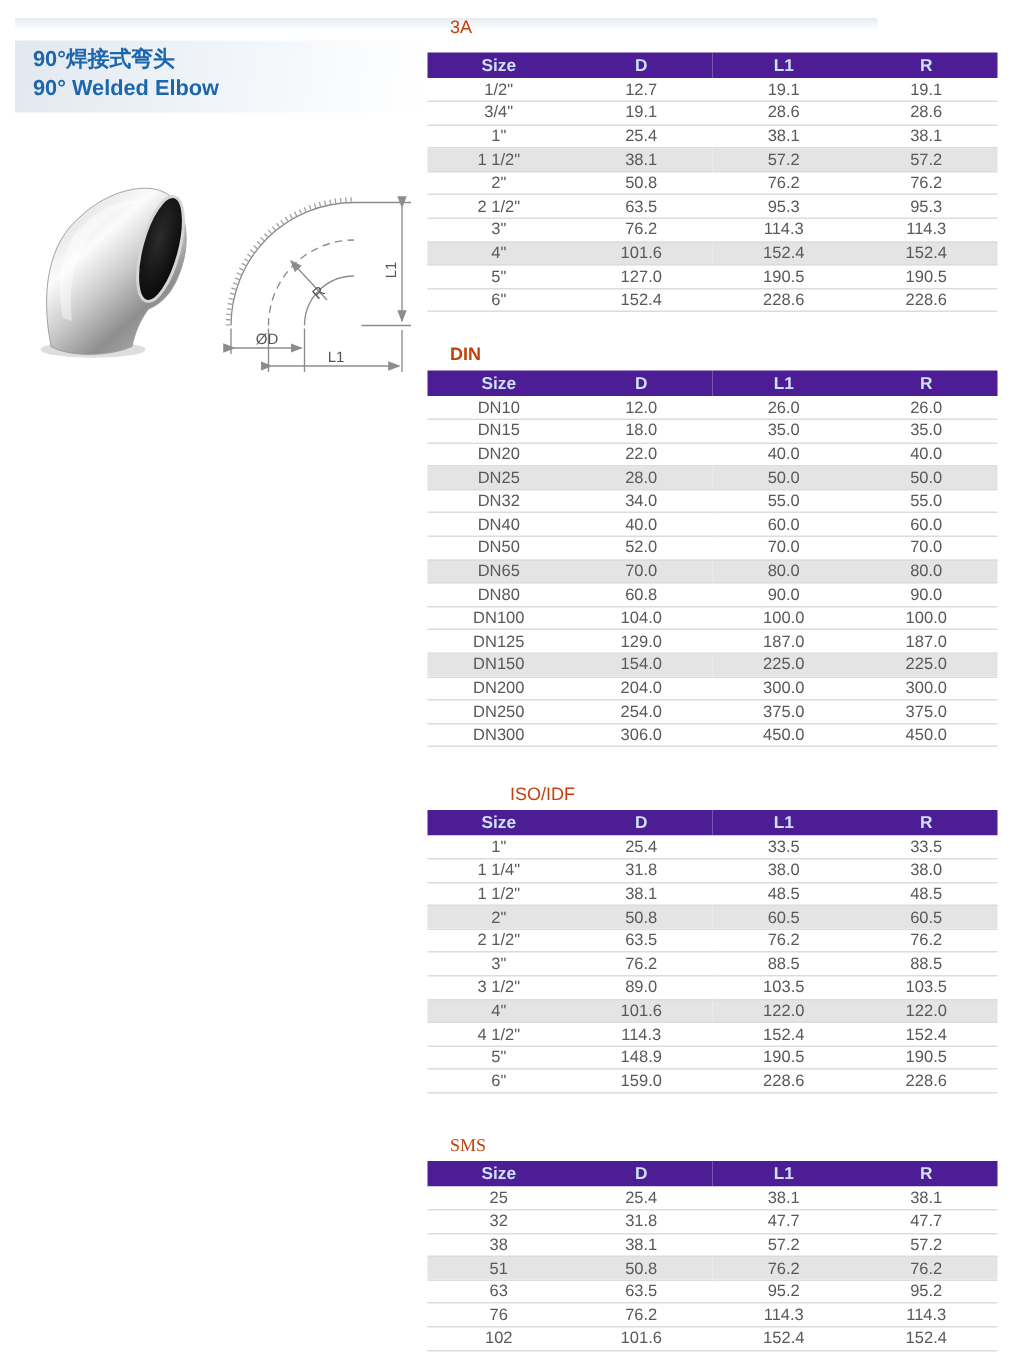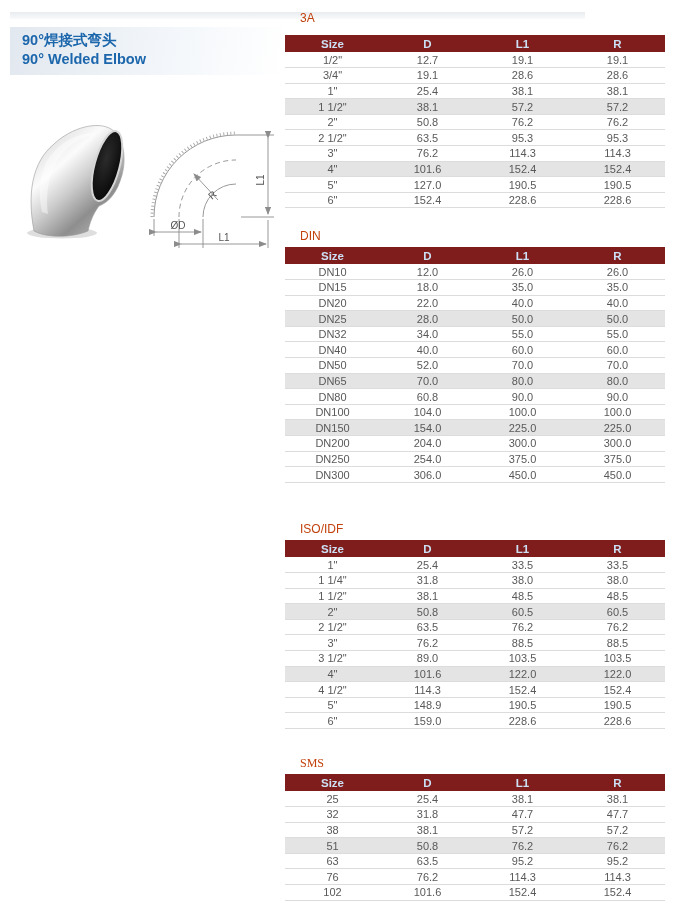--- a/index.html
+++ b/index.html
@@ -15,29 +15,29 @@
   .title-line { color:#1c66ac; font-size:14.5px; line-height:19px; white-space:nowrap; }
 
   
   .photo-wrap { position:absolute; left:12px; top:112px; width:136px; height:130px; }
   .drawing-wrap { position:absolute; left:146px; top:120px; width:136px; height:132px; }
 
   
   .section-label { position:absolute; left:300px; font-size:12px; color:#c2410c; }
   table.spec { position:absolute; left:285px; width:380px; border-collapse:collapse;
                table-layout:fixed; font-size:11px; color:#595959; }
-  table.spec th { background:#7f1d1d; color:#cde0f4; font-weight:bold; font-size:11.5px;
+  table.spec th { background:#4c1d95; color:#cde0f4; font-weight:bold; font-size:11.5px;
                   height:17px; text-align:center; }
   table.spec td { height:15.6px; text-align:center; border-bottom:1px solid #dcdcdc;
                   background:#ffffff; }
   table.spec tr.shade td { background:#e4e4e4; }
 
   #label-3a  { top:11px;  }  #table-3a  { top:35px;  }
-  #label-din { top:229px; }  #table-din { top:247px; }
-  #label-iso { top:522px; }  #table-iso { top:540px; }
+  #label-din { top:229px;font-weight:bold; }  #table-din { top:247px; }
+  #label-iso { top:522px;margin-left:40px; }  #table-iso { top:540px; }
   #label-sms { top:756px;font-family:Liberation Serif, serif; }  #table-sms { top:774px; }
 
   svg text { font-family:"Liberation Sans", sans-serif; }
 </style>
 </head>
 <body>
 
 <div class="page">
 
   <div class="top-band"></div>
@@ -251,20 +251,26 @@
           <td>60.8</td>
           <td>90.0</td>
           <td>90.0</td>
         </tr>
         <tr>
           <td>DN100</td>
           <td>104.0</td>
           <td>100.0</td>
           <td>100.0</td>
         </tr>
+        <tr>
+          <td>DN125</td>
+          <td>129.0</td>
+          <td>187.0</td>
+          <td>187.0</td>
+        </tr>
         <tr class="shade">
           <td>DN150</td>
           <td>154.0</td>
           <td>225.0</td>
           <td>225.0</td>
         </tr>
         <tr>
           <td>DN200</td>
           <td>204.0</td>
           <td>300.0</td>

